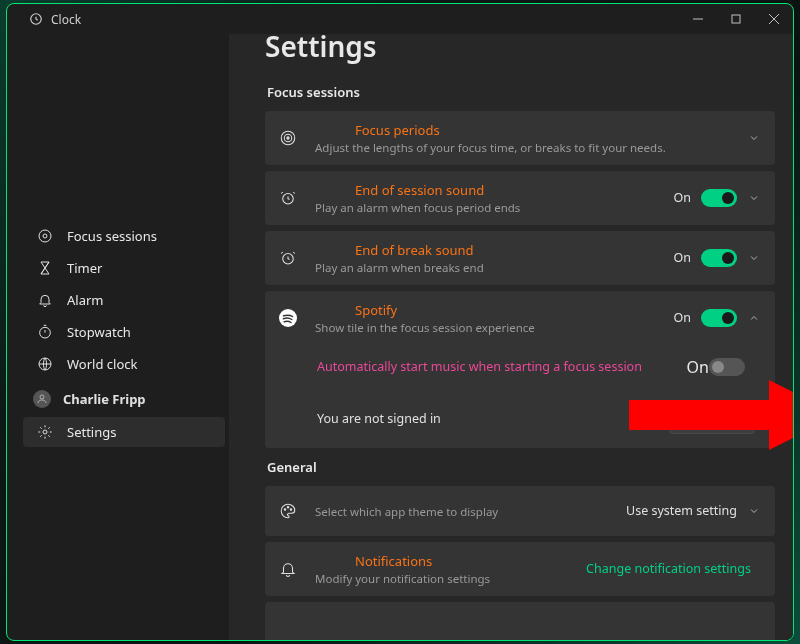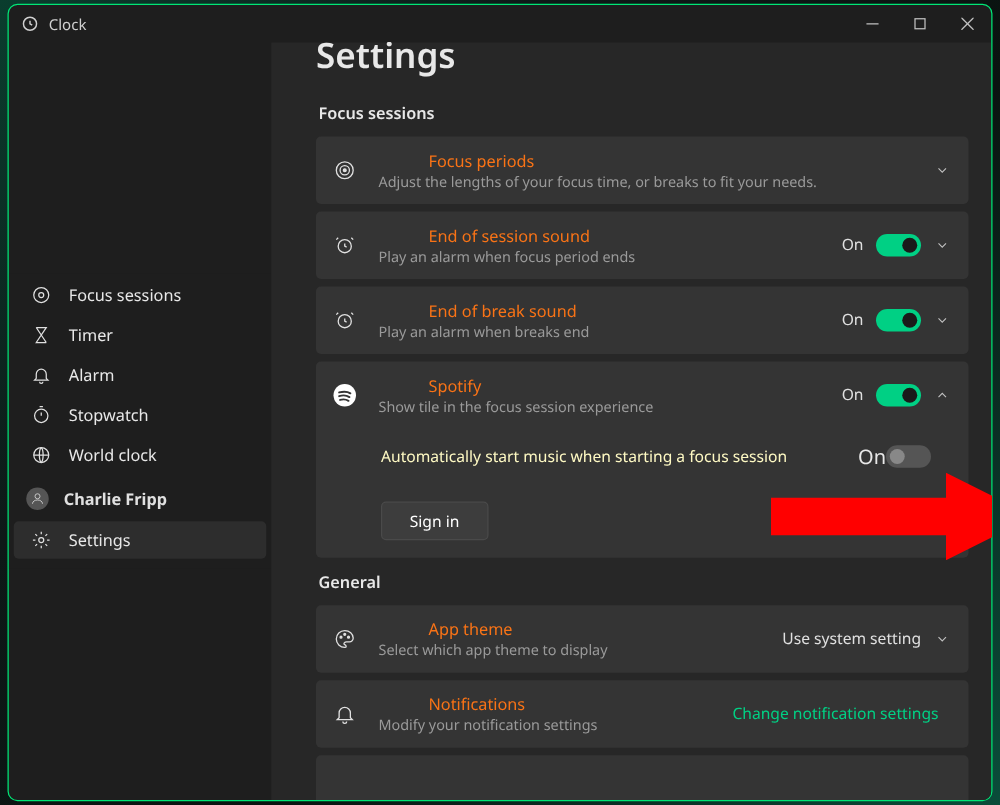--- a/index.html
+++ b/index.html
@@ -1,17 +1,17 @@
 <!DOCTYPE html>
 <html><head>
 <meta charset="utf-8">
 <style>
 * { margin: 0; padding: 0; box-sizing: border-box; font-family: "Segoe UI", system-ui, sans-serif; }
 body { width: 800px; height: 644px; background: linear-gradient(135deg, #0a3d2e 0%, #0d1817 30%, #0a1310 60%, #0a4d3a 100%); overflow: hidden; position: relative; }
-.window { position: absolute; top: 3px; left: 6px; right: 6px; bottom: 3px; background: #1e1e1e; border: 1px solid #00e676; border-radius: 8px; display: flex; flex-direction: column; overflow: hidden; }
+.window { position: absolute; top: 3px; left: 6px; right: 6px; bottom: 3px; background: #1e1e1e; border: 1px solid #00e676; border-radius: 8px; display: flex; flex-direction: column; overflow: hidden; padding-left: 12px; }
 .titlebar { height: 30px; display: flex; align-items: center; padding: 0 0 0 10px; color: #d0d0d0; font-size: 12px; }
 .titlebar .ti-icon { width: 14px; height: 14px; margin-right: 8px; fill: #d0d0d0; }
 .titlebar .spacer { flex: 1; }
 .winbtn { width: 38px; height: 30px; display: flex; align-items: center; justify-content: center; color: #c0c0c0; cursor: pointer; }
 .winbtn svg { width: 10px; height: 10px; }
 .body { flex: 1; display: flex; overflow: hidden; align-items: center; }
 .sidebar { width: 210px; background: #1e1e1e; display: flex; flex-direction: column; padding-top: 2px; }
 .nav-item { display: flex; align-items: center; height: 30px; padding: 0 14px; color: #e8e8e8; font-size: 13px; cursor: pointer; border-radius: 4px; margin: 0 4px 2px 4px; }
 .nav-item.active { background: #2d2d2d; }
 .nav-item .ico { width: 16px; height: 16px; margin-right: 14px; display: flex; align-items: center; justify-content: center; }
@@ -37,21 +37,21 @@
 .row .state.link { color: #00d084; }
 .toggle { width: 36px; height: 18px; border-radius: 10px; background: #767676; position: relative; margin-right: 10px; flex-shrink:0;}
 .toggle.on { background: #00d084; }
 .toggle .knob { width: 12px; height: 12px; border-radius: 50%; background: #202020; position: absolute; top: 3px; left: 3px; }
 .toggle.on .knob { left: auto; right: 3px; background: #1a1a1a; }
 .toggle.disabled { background: #555; }
 .toggle.disabled .knob { background: #888; }
 .chev { width: 14px; height: 14px; display:flex; align-items:center; justify-content:center; flex-shrink:0;}
 .chev svg { width: 12px; height: 12px; stroke: #c0c0c0; fill: none; stroke-width: 1.8; }
 .subrow { padding: 10px 20px 10px 52px; display:flex; align-items:center; min-height: 44px; }
-.subrow .sdesc { flex:1; font-size: 12.5px; color: #fef9c3; }
+.subrow .sdesc { flex:1; font-size: 12.5px; color: #ec4899; }
 .signin-row { padding: 14px 20px 14px 52px; display:flex; align-items:center; }
 .signin-row .msg { flex:1; font-size: 12.5px; color: #e0e0e0; }
 .btn { background: #3d3d3d; color: #fff; border: 1px solid #4a4a4a; border-radius: 4px; padding: 6px 22px; font-size: 12.5px; cursor: pointer; }
 .arrow-annot { position: absolute; top: 363px; left: 400px; width: 210px; height: 70px; pointer-events: none; z-index: 50; }
 .arrow-annot svg { width: 100%; height: 100%; }
 .spotify-icon { width:18px; height:18px; background:#fff; border-radius:50%; display:flex; align-items:center; justify-content:center;}
 .spotify-icon svg { width:12px; height:12px; stroke:none; fill:#343434;}
 </style>
 </head>
 <body>
@@ -248,38 +248,38 @@
               </span>
           </div>
           <div class="subrow">
             <span class="sdesc">Automatically start music when starting a focus session</span>
             <span class="state disabled">On</span>
             <div class="toggle disabled">
                 <div class="knob"></div>
               </div>
           </div>
           <div class="signin-row">
+            <span class="msg">You are not signed in</span>
             <button class="btn">Sign in</button>
           </div>
         </div>
 
         <div class="group-label" style="">General</div>
 
         <div class="card">
           <div class="row">
             <span class="ric">
                 <svg viewBox="0 0 24 24">
                   <path d="M12 3a9 9 0 100 18c2 0 2-2 0-3s0-3 2-3h3a4 4 0 004-4c0-4.5-4-8-9-8z"></path>
                   <circle cx="8" cy="10" r="1" fill="#e0e0e0"></circle>
                   <circle cx="12" cy="7" r="1" fill="#e0e0e0"></circle>
                   <circle cx="16" cy="10" r="1" fill="#e0e0e0"></circle>
                 </svg>
               </span>
             <div class="txt">
-              <div class="title">App theme</div>
               <div class="desc">Select which app theme to display</div>
             </div>
             <span class="state">Use system setting</span>
             <span class="chev">
                 <svg viewBox="0 0 24 24">
                   <polyline points="6 9 12 15 18 9"></polyline>
                 </svg>
               </span>
           </div>
         </div>

